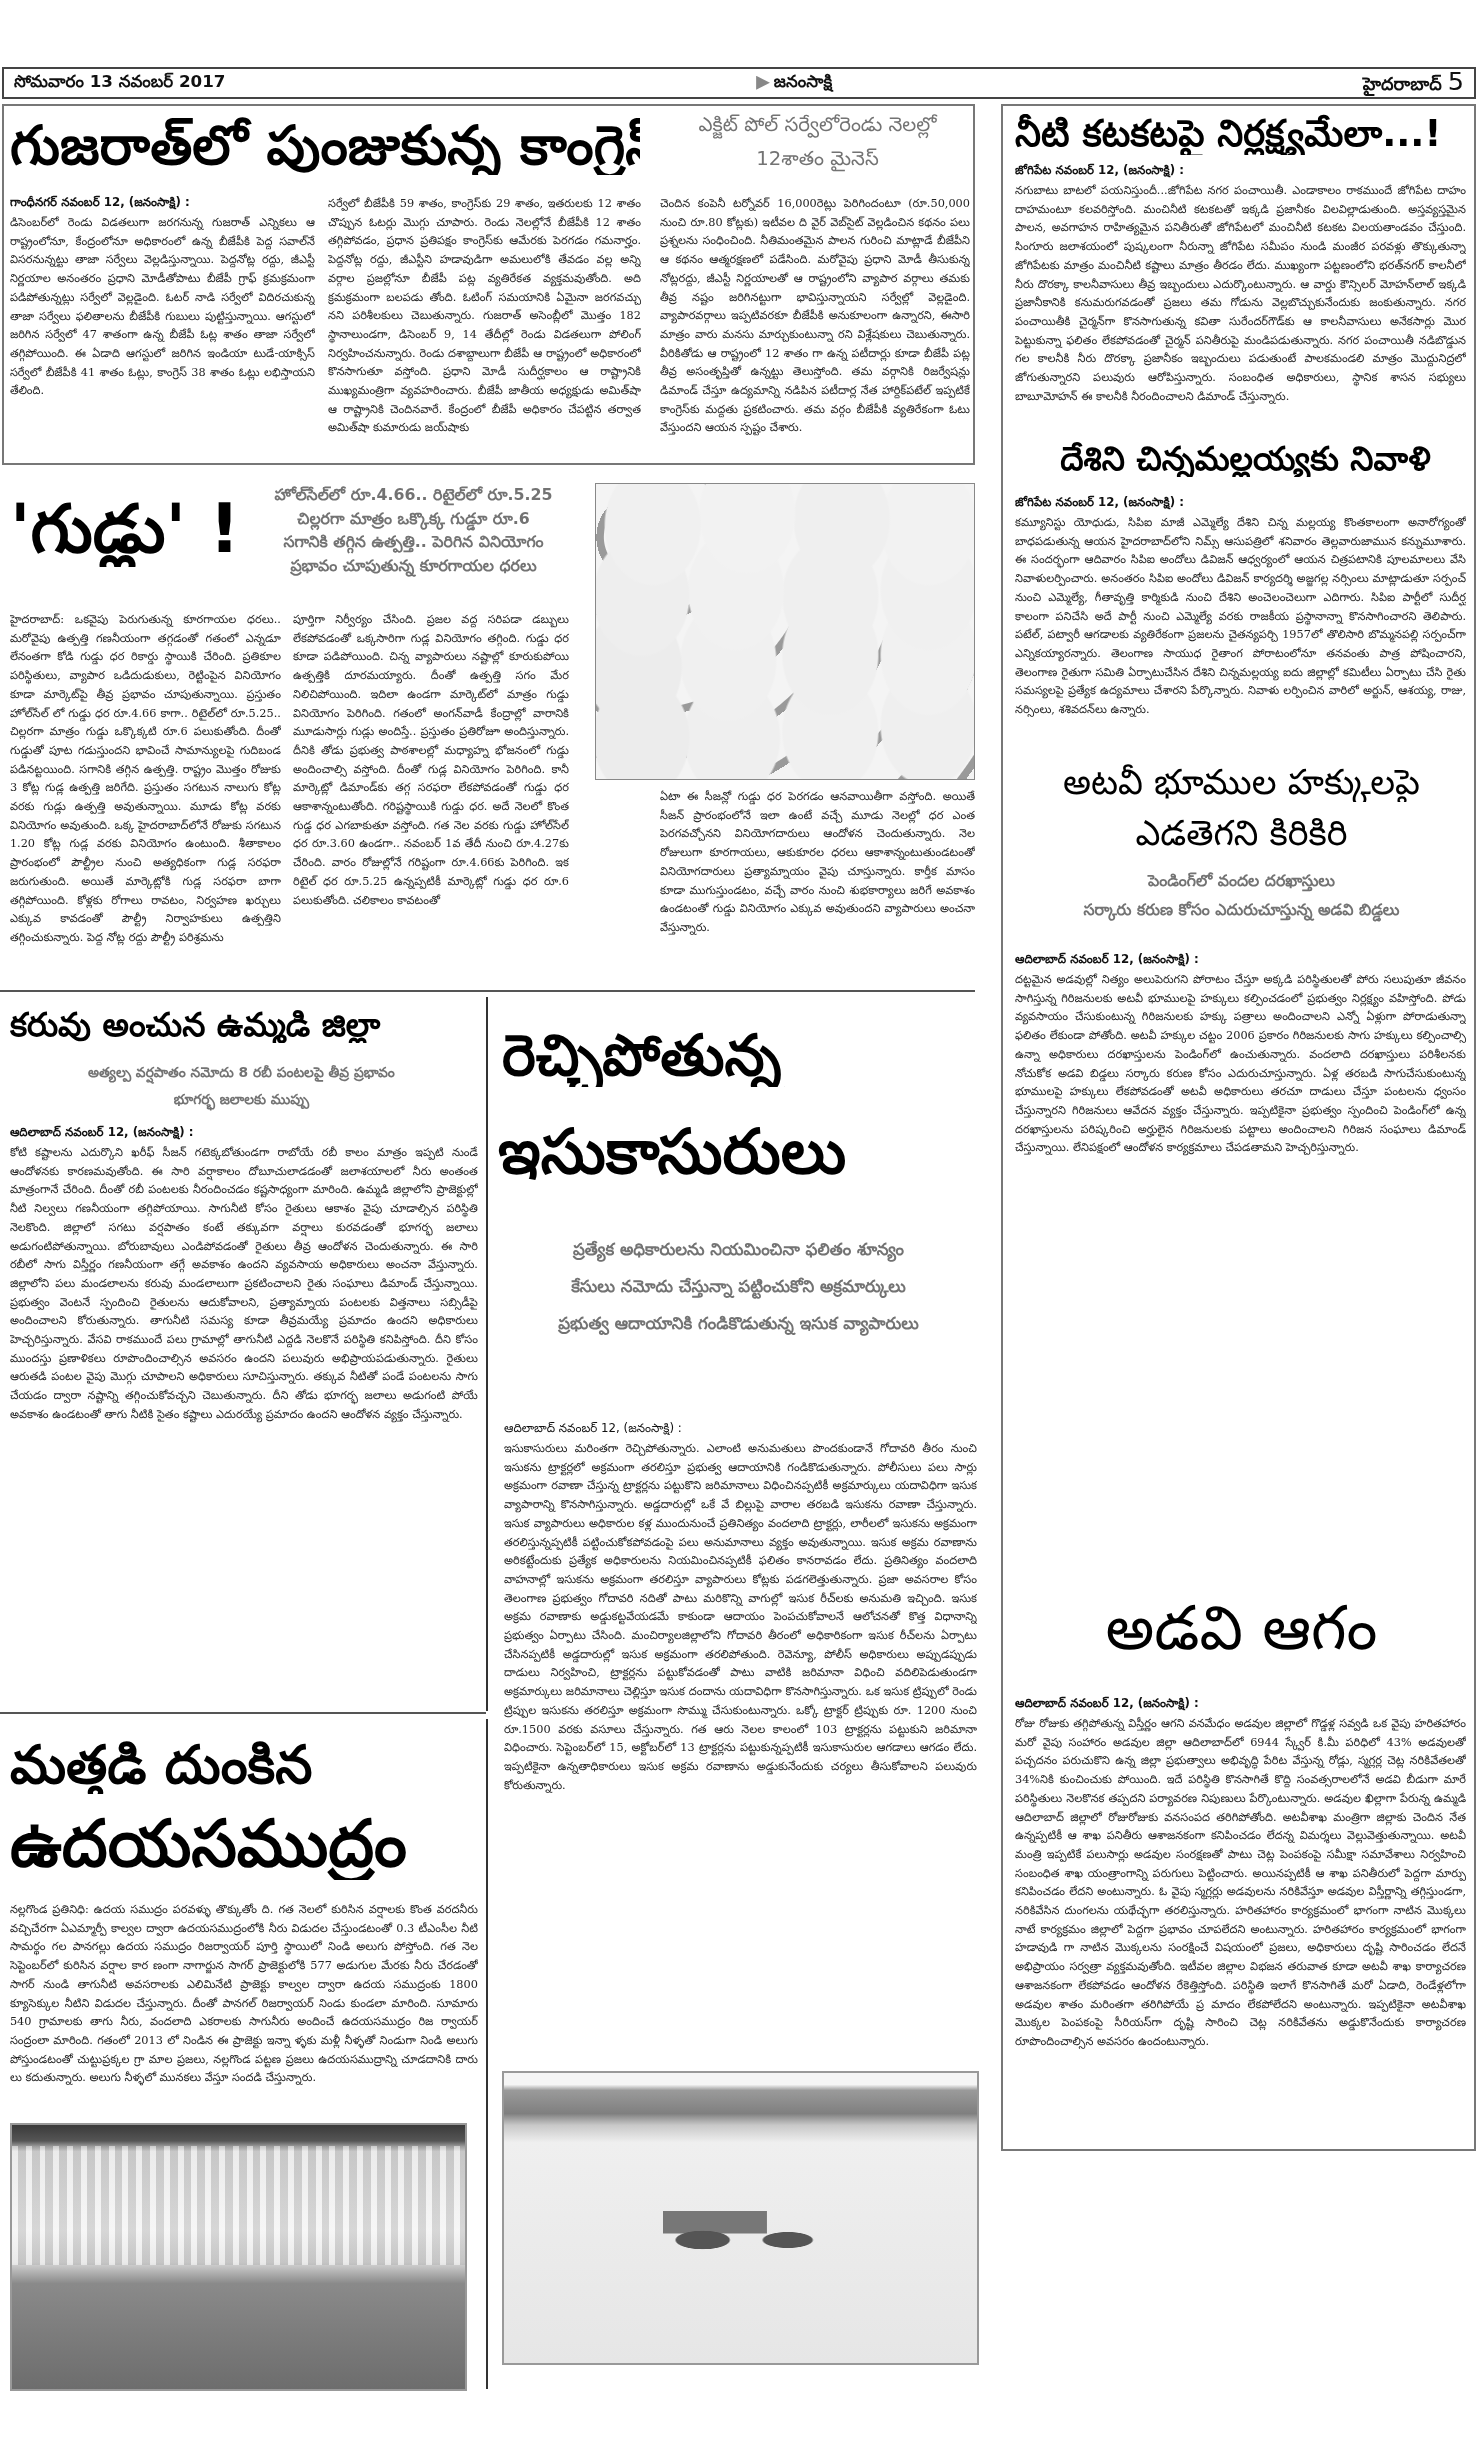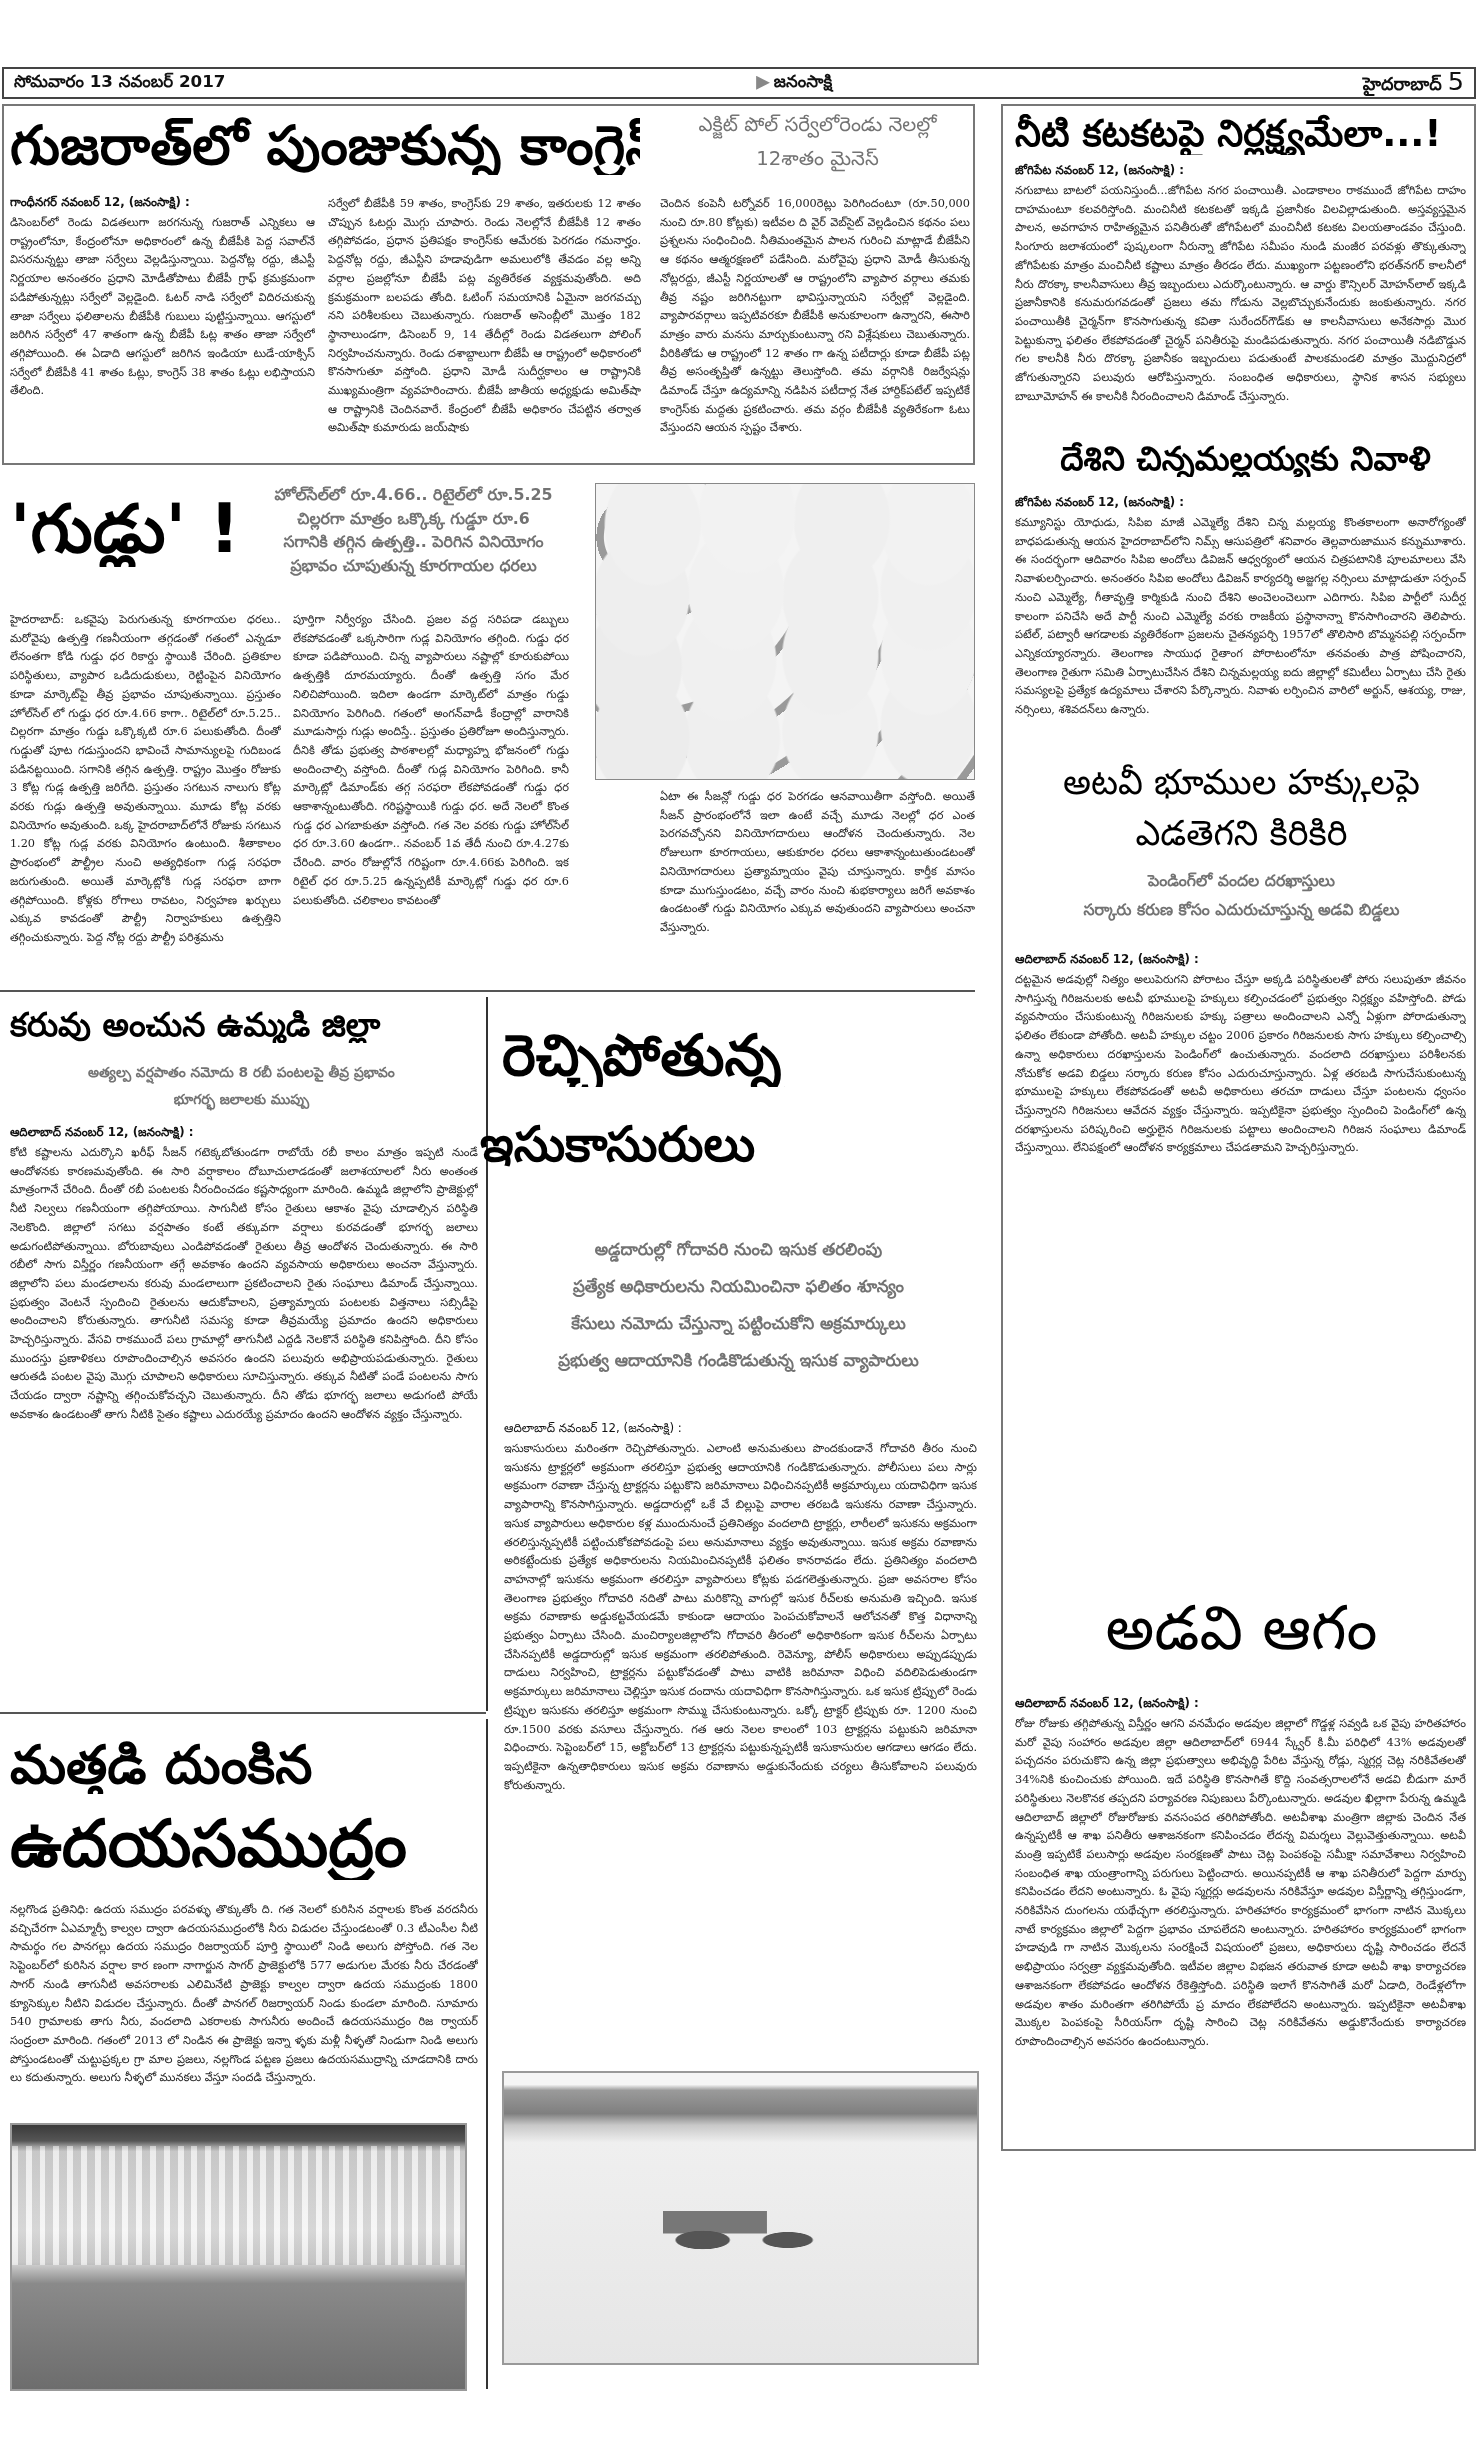--- a/index.html
+++ b/index.html
@@ -115,23 +115,22 @@
 <div class="abs hd" style="left:9.9px;top:1007px;width:463px;font-size:33px;text-align:left;">కరువు అంచున ఉమ్మడి జిల్లా</div>
 <div class="abs sub" style="left:9.9px;top:1062px;width:463px;font-size:13.8px;">అత్యల్ప వర్షపాతం నమోదు 8 రబీ పంటలపై తీవ్ర ప్రభావం</div>
 <div class="abs sub" style="left:9.9px;top:1089px;width:463px;font-size:13.8px;">భూగర్భ జలాలకు ముప్పు</div>
 <div class="abs" style="left:9.9px;top:1125px;width:468px;">
   <div class="dateline"><span>ఆదిలాబాద్</span> <span>నవంబర్ 12, (జనంసాక్షి) :</span></div>
   <div class="body" style="height:561px;">కోటి కష్టాలను ఎదుర్కొని ఖరీఫ్ సీజన్ గటెక్కబోతుండగా రాబోయే రబీ కాలం మాత్రం ఇప్పటి నుండే ఆందోళనకు కారణమవుతోంది. ఈ సారి వర్షాకాలం దోబూచులాడడంతో జలాశయాలలో నీరు అంతంత మాత్రంగానే చేరింది. దీంతో రబీ పంటలకు నీరందించడం కష్టసాధ్యంగా మారింది. ఉమ్మడి జిల్లాలోని ప్రాజెక్టుల్లో నీటి నిల్వలు గణనీయంగా తగ్గిపోయాయి. సాగునీటి కోసం రైతులు ఆకాశం వైపు చూడాల్సిన పరిస్థితి నెలకొంది. జిల్లాలో సగటు వర్షపాతం కంటే తక్కువగా వర్షాలు కురవడంతో భూగర్భ జలాలు అడుగంటిపోతున్నాయి. బోరుబావులు ఎండిపోవడంతో రైతులు తీవ్ర ఆందోళన చెందుతున్నారు. ఈ సారి రబీలో సాగు విస్తీర్ణం గణనీయంగా తగ్గే అవకాశం ఉందని వ్యవసాయ అధికారులు అంచనా వేస్తున్నారు. జిల్లాలోని పలు మండలాలను కరువు మండలాలుగా ప్రకటించాలని రైతు సంఘాలు డిమాండ్ చేస్తున్నాయి. ప్రభుత్వం వెంటనే స్పందించి రైతులను ఆదుకోవాలని, ప్రత్యామ్నాయ పంటలకు విత్తనాలు సబ్సిడీపై అందించాలని కోరుతున్నారు. తాగునీటి సమస్య కూడా తీవ్రమయ్యే ప్రమాదం ఉందని అధికారులు హెచ్చరిస్తున్నారు. వేసవి రాకముందే పలు గ్రామాల్లో తాగునీటి ఎద్దడి నెలకొనే పరిస్థితి కనిపిస్తోంది. దీని కోసం ముందస్తు ప్రణాళికలు రూపొందించాల్సిన అవసరం ఉందని పలువురు అభిప్రాయపడుతున్నారు. రైతులు ఆరుతడి పంటల వైపు మొగ్గు చూపాలని అధికారులు సూచిస్తున్నారు. తక్కువ నీటితో పండే పంటలను సాగు చేయడం ద్వారా నష్టాన్ని తగ్గించుకోవచ్చని చెబుతున్నారు. దీని తోడు భూగర్భ జలాలు అడుగంటి పోయే అవకాశం ఉండటంతో తాగు నీటికి సైతం కష్టాలు ఎదురయ్యే ప్రమాదం ఉందని ఆందోళన వ్యక్తం చేస్తున్నారు.</div>
 </div>
 <div class="abs hline" style="left:0;top:1712px;width:486px;"></div>
 
 <div class="abs hd" style="left:502px;top:1024px;width:463px;font-size:57px;">రెచ్చిపోతున్న</div>
-<div class="abs hd" style="left:480px;top:1118px;width:473px;font-size:49px;">ఇసుకాసురులు</div>
+<div class="abs hd" style="left:498px;top:1118px;width:473px;font-size:62px;">ఇసుకాసురులు</div>
 <div class="abs" style="left:502px;top:1231px;width:473px;">
-  <div class="sub" style="font-size:16.7px;line-height:37px;">అడ్డదారుల్లో గోదావరి నుంచి ఇసుక తరలింపు</div>
   <div class="sub" style="font-size:16.7px;line-height:37px;">ప్రత్యేక అధికారులను నియమించినా ఫలితం శూన్యం</div>
   <div class="sub" style="font-size:16.7px;line-height:37px;">కేసులు నమోదు చేస్తున్నా పట్టించుకోని అక్రమార్కులు</div>
   <div class="sub" style="font-size:16.7px;line-height:37px;">ప్రభుత్వ ఆదాయానికి గండికొడుతున్న ఇసుక వ్యాపారులు</div>
 </div>
 <div class="abs" style="left:504px;top:1421px;width:473px;">
   <div class="dateline" style="font-weight:normal;"><span>ఆదిలాబాద్</span> <span>నవంబర్ 12, (జనంసాక్షి) :</span></div>
   <div class="body" style="height:493px;">ఇసుకాసురులు మరింతగా రెచ్చిపోతున్నారు. ఎలాంటి అనుమతులు పొందకుండానే గోదావరి తీరం నుంచి ఇసుకను ట్రాక్టర్లలో అక్రమంగా తరలిస్తూ ప్రభుత్వ ఆదాయానికి గండికొడుతున్నారు. పోలీసులు పలు సార్లు అక్రమంగా రవాణా చేస్తున్న ట్రాక్టర్లను పట్టుకొని జరిమానాలు విధించినప్పటికీ అక్రమార్కులు యదావిధిగా ఇసుక వ్యాపారాన్ని కొనసాగిస్తున్నారు. అడ్డదారుల్లో ఒకే వే బిల్లుపై వారాల తరబడి ఇసుకను రవాణా చేస్తున్నారు. ఇసుక వ్యాపారులు అధికారుల కళ్ల ముందునుంచే ప్రతినిత్యం వందలాది ట్రాక్టర్లు, లారీలలో ఇసుకను అక్రమంగా తరలిస్తున్నప్పటికీ పట్టించుకోకపోవడంపై పలు అనుమానాలు వ్యక్తం అవుతున్నాయి. ఇసుక అక్రమ రవాణాను అరికట్టేందుకు ప్రత్యేక అధికారులను నియమించినప్పటికీ ఫలితం కానరావడం లేదు. ప్రతినిత్యం వందలాది వాహనాల్లో ఇసుకను అక్రమంగా తరలిస్తూ వ్యాపారులు కోట్లకు పడగలెత్తుతున్నారు. ప్రజా అవసరాల కోసం తెలంగాణ ప్రభుత్వం గోదావరి నదితో పాటు మరికొన్ని వాగుల్లో ఇసుక రీచ్‌లకు అనుమతి ఇచ్చింది. ఇసుక అక్రమ రవాణాకు అడ్డుకట్టవేయడమే కాకుండా ఆదాయం పెంపచుకోవాలనే ఆలోచనతో కొత్త విధానాన్ని ప్రభుత్వం ఏర్పాటు చేసింది. మంచిర్యాలజిల్లాలోని గోదావరి తీరంలో అధికారికంగా ఇసుక రీచ్‌లను ఏర్పాటు చేసినప్పటికీ అడ్డదారుల్లో ఇసుక అక్రమంగా తరలిపోతుంది. రెవెన్యూ, పోలీస్ అధికారులు అప్పుడప్పుడు దాడులు నిర్వహించి, ట్రాక్టర్లను పట్టుకోవడంతో పాటు వాటికి జరిమానా విధించి వదిలిపెడుతుండగా అక్రమార్కులు జరిమానాలు చెల్లిస్తూ ఇసుక దందాను యదావిధిగా కొనసాగిస్తున్నారు. ఒక ఇసుక ట్రిప్పులో రెండు ట్రిప్పుల ఇసుకను తరలిస్తూ అక్రమంగా సొమ్ము చేసుకుంటున్నారు. ఒక్కో ట్రాక్టర్ ట్రిప్పుకు రూ. 1200 నుంచి రూ.1500 వరకు వసూలు చేస్తున్నారు. గత ఆరు నెలల కాలంలో 103 ట్రాక్టర్లను పట్టుకుని జరిమానా విధించారు. సెప్టెంబర్‌లో 15, అక్టోబర్‌లో 13 ట్రాక్టర్లను పట్టుకున్నప్పటికీ ఇసుకాసురుల ఆగడాలు ఆగడం లేదు. ఇప్పటికైనా ఉన్నతాధికారులు ఇసుక అక్రమ రవాణాను అడ్డుకునేందుకు చర్యలు తీసుకోవాలని పలువురు కోరుతున్నారు.</div>
 </div>
 <div class="photo sand" style="left:502px;top:2071px;width:477px;height:294px;"></div>
 

